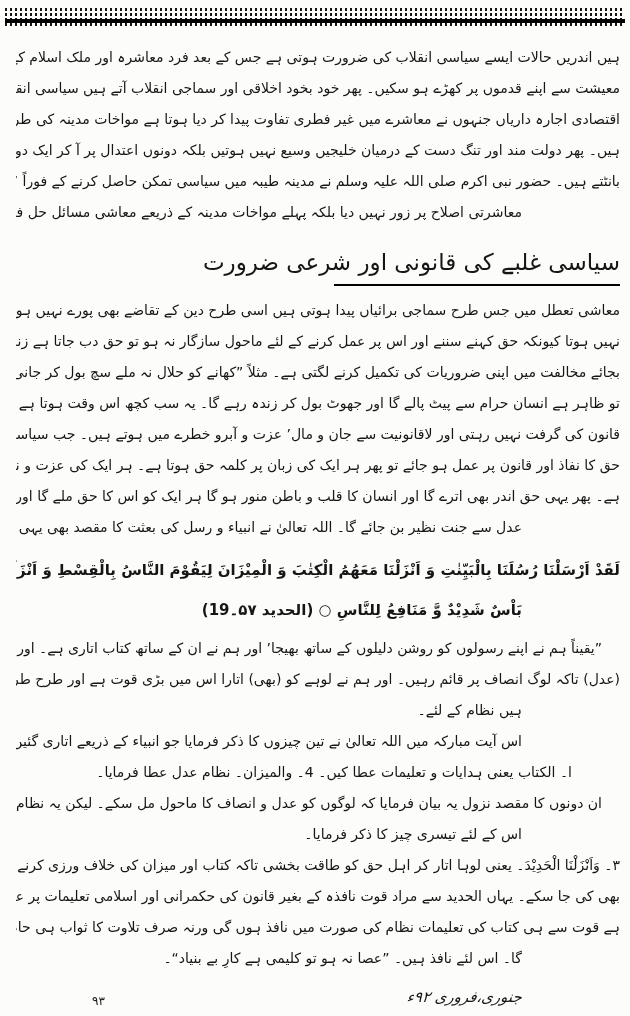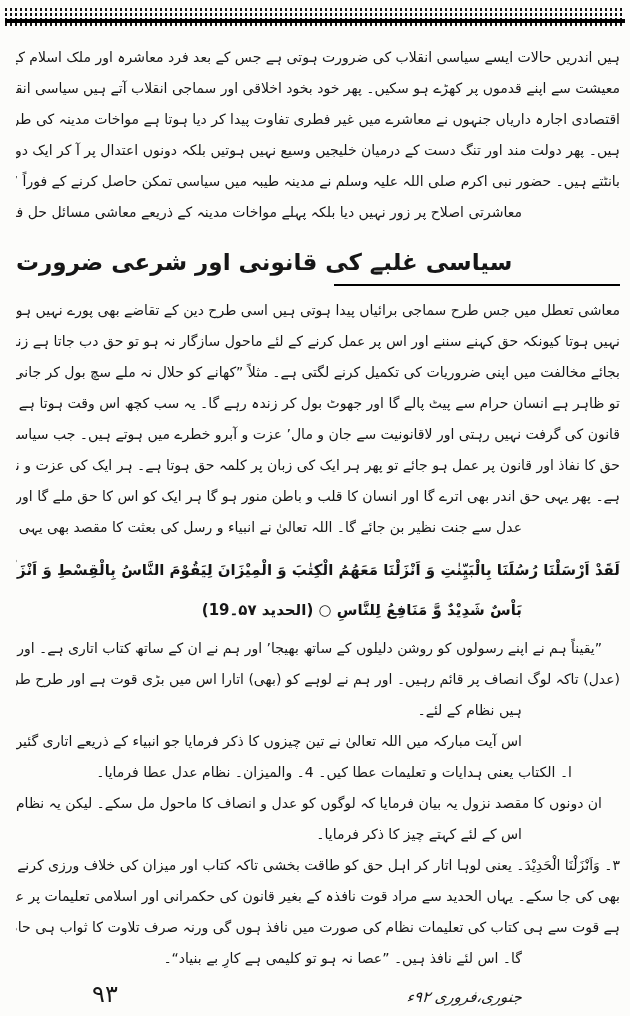--- a/index.html
+++ b/index.html
@@ -36,22 +36,22 @@
     white-space:nowrap;
   }
   
   .line.closing     { padding-right:98px;  text-align-last:right; }
   .line.fill-indent { padding-right:98px; }
   .line.first-indent{ padding-right:18px; }
   .line.mid-indent  { padding-right:48px;  text-align-last:right; }
   .heading-wrap { margin-top:15px; margin-bottom:9px; }
   .heading {
     direction:rtl;
-    text-align:left;
-    font-size:23px; font-weight:bold;
+    text-align:right;
+    font-size:23px; font-weight:normal;
     line-height:38px;
     letter-spacing:0px;
   }
   .heading-underline {
     height:2px; background:#000;
     width:286px;
     margin:3px 0 0 auto; 
   }
   .verse { margin-top:7px; margin-bottom:3px; }
   .verse .line {
@@ -60,21 +60,21 @@
     height:40px; line-height:40px;
   }
   .footer-date {
     position:absolute; right:108px; bottom:10px;
     direction:rtl;
     font-size:15px; font-style:italic;
     transform:skewX(-8deg);
   }
   .page-number {
     position:absolute; left:92px; bottom:8px;
-    font-size:24px;
+    font-size:12px;
     direction:rtl;
   }
 </style>
 </head>
 <body>
 
 <div class="page">
 
   <div class="top-border"></div>
 
@@ -119,21 +119,21 @@
     <div class="para">
         <div class="line closing">اس آیت مبارکہ میں اللہ تعالیٰ نے تین چیزوں کا ذکر فرمایا جو انبیاء کے ذریعے اتاری گئیں۔</div>
       </div>
 
     <div class="para">
         <div class="line mid-indent">ا۔ الکتاب یعنی ہدایات و تعلیمات عطا کیں۔ 4۔ والمیزان۔ نظام عدل عطا فرمایا۔</div>
       </div>
 
     <div class="para">
         <div class="line first-indent">ان دونوں کا مقصد نزول یہ بیان فرمایا کہ لوگوں کو عدل و انصاف کا ماحول مل سکے۔ لیکن یہ نظام کیونکر نافذ العمل ہو گا۔</div>
-        <div class="line closing">اس کے لئے کہتے چیز کا ذکر فرمایا۔</div>
+        <div class="line closing">اس کے لئے تیسری چیز کا ذکر فرمایا۔</div>
       </div>
 
     <div class="para">
         <div class="line">۳۔ وَاَنْزَلْنَا الْحَدِيْدَ۔ یعنی لوہا اتار کر اہل حق کو طاقت بخشی تاکہ کتاب اور میزان کی خلاف ورزی کرنے والے کی سرکوبی</div>
         <div class="line">بھی کی جا سکے۔ یہاں الحدید سے مراد قوت نافذہ کے بغیر قانون کی حکمرانی اور اسلامی تعلیمات پر عمل کرانا بالعموم مشکل ہوتا</div>
         <div class="line">ہے قوت سے ہی کتاب کی تعلیمات نظام کی صورت میں نافذ ہوں گی ورنہ صرف تلاوت کا ثواب ہی حاصل زندگی ٹھہرے</div>
         <div class="line closing">گا۔ اس لئے نافذ ہیں۔ ”عصا نہ ہو تو کلیمی ہے کارِ بے بنیاد“۔</div>
       </div>
 
   </div>

